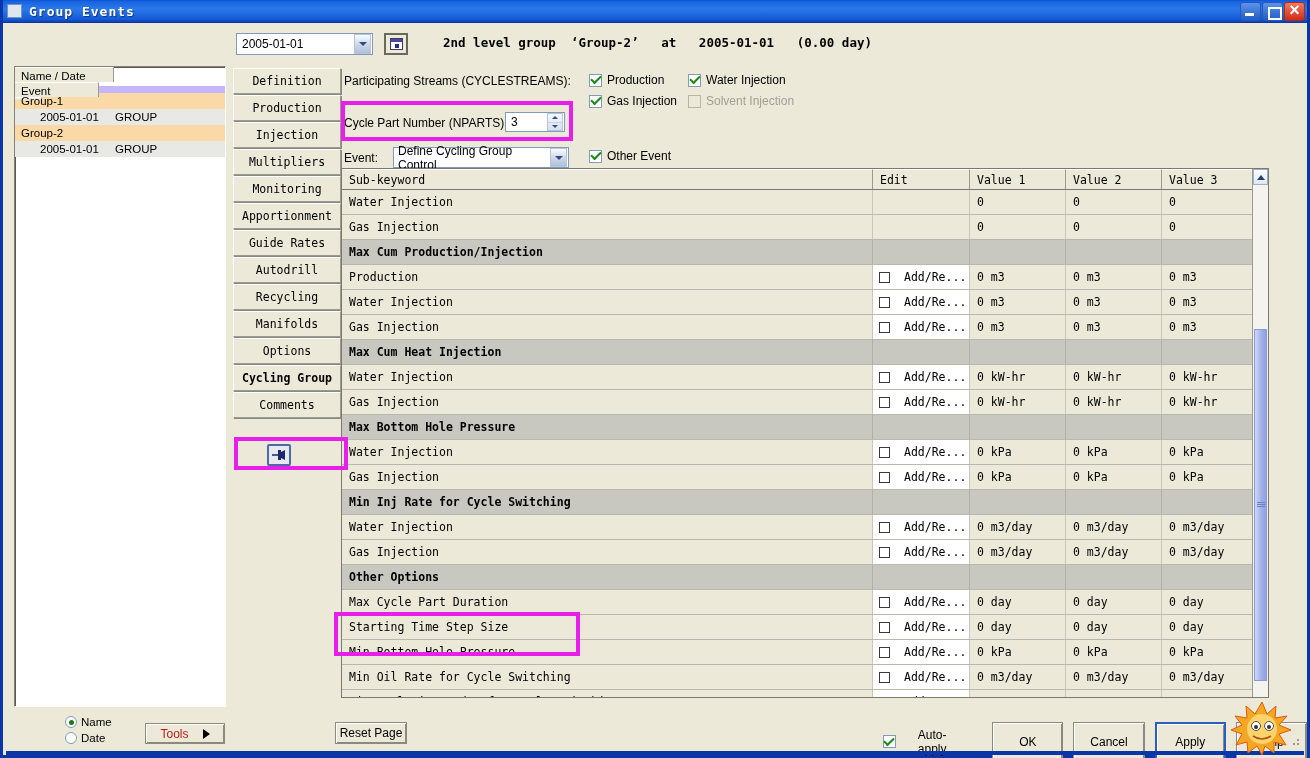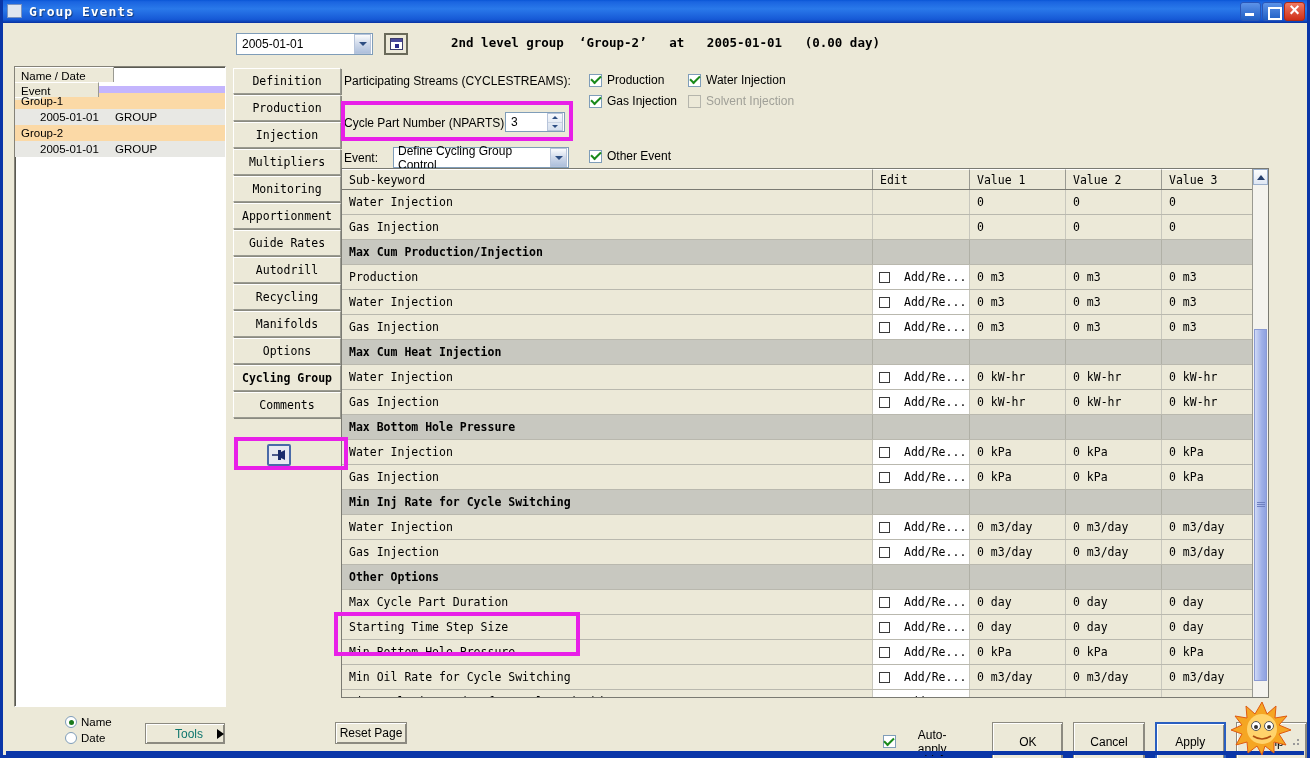--- a/index.html
+++ b/index.html
@@ -80,21 +80,21 @@
     display:flex; align-items:center; justify-content:center;
   }
   #cal-btn .glyph {
     width:13px;height:12px;background:#fff;border:1px solid #3b3b6b;position:relative;
   }
   #cal-btn .glyph::before{content:"";position:absolute;left:0;top:0;width:100%;height:3px;background:#4a4a9a;}
   #cal-btn .glyph::after{content:"";position:absolute;left:4px;top:5px;width:4px;height:4px;background:#2a2a8a;}
   #header-info {
     position:absolute; left:440px; top:35px;
     font-family:"DejaVu Sans Mono", monospace; font-size:12.5px; font-weight:bold;
-    color:#000; white-space:pre;margin-left:8px;
+    color:#000; white-space:pre;
   }
 
   
   #list-panel {
     position:absolute; left:11px; top:66px; width:212px; height:641px;
     background:#fff; border:1px solid #848278;
     border-right-color:#fff; border-bottom-color:#fff;
     box-shadow: inset 1px 1px 0 #5a5a52;
   }
   #list-head { display:flex; height:26px; border-bottom:7px solid #c4b5fd;flex-direction:column; }
@@ -119,22 +119,22 @@
   .rad {
     width:12px;height:12px;border-radius:50%;
     background:#fff;border:1px solid #7f9db9; margin-right:4px;
     display:flex;align-items:center;justify-content:center;
   }
   .rad.on::after{content:"";width:5px;height:5px;border-radius:50%;background:#1a7a1a;}
   #tools-btn {
     position:absolute; left:142px; top:723px; width:80px; height:21px;
     background:#ece9d8; border:1px solid #8c8a80;
     box-shadow: inset 1px 1px 0 #fff, inset -1px -1px 0 #8c8a80;
-    display:flex;align-items:center;justify-content:flex-end; gap:14px;
-    font-size:12px; color:#0f766e;
+    display:flex;align-items:center;justify-content:center; gap:14px;
+    font-size:12px; color:#b91c1c;
   }
   #tools-btn .tri{width:0;height:0;border-top:5px solid transparent;border-bottom:5px solid transparent;border-left:7px solid #000;}
 
   
   #main {
     position:absolute; left:230px; top:63px; width:1072px; height:645px;
   }
   
   #tabs { position:absolute; left:0; top:5px; width:108px; }
   .tab {

